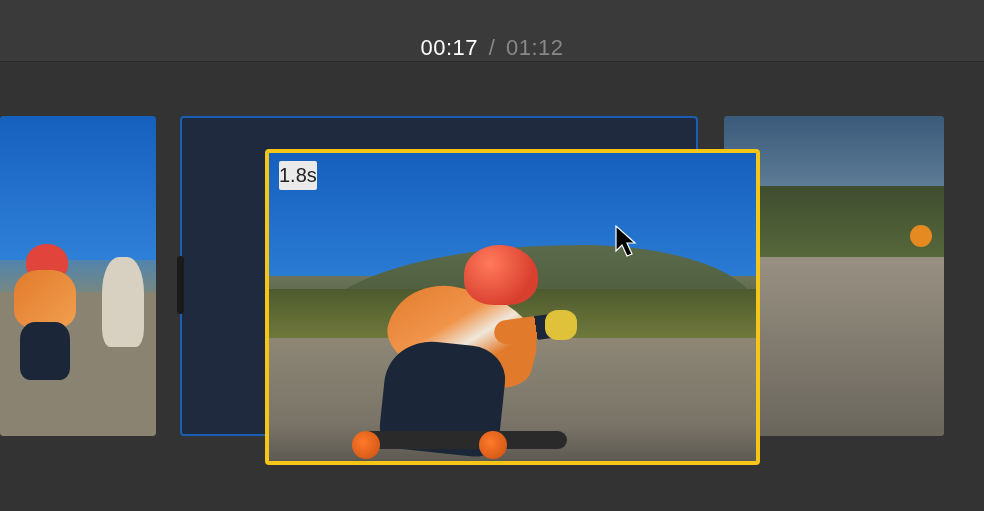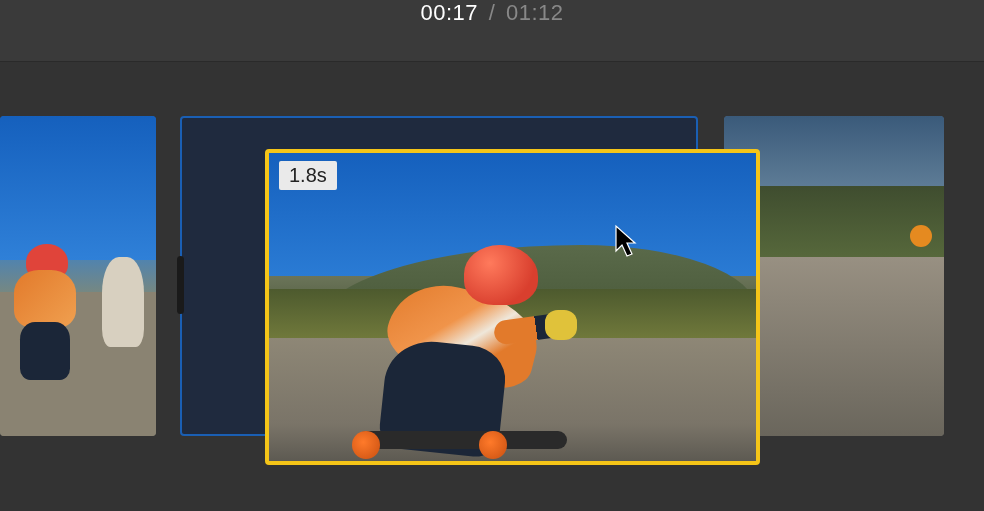--- a/index.html
+++ b/index.html
@@ -13,21 +13,21 @@
       background: #333333;
       font-family: -apple-system, BlinkMacSystemFont, "Segoe UI", Helvetica, Arial, sans-serif;
       position: relative;
       overflow: hidden;
     }
     .toolbar {
       width: 100%;
       height: 62px;
       background: #3a3a3a;
       display: flex;
-      align-items: flex-start;
+      align-items: flex-end;
       justify-content: center;
       border-bottom: 1px solid #2a2a2a;
     }
     .timecode {
       font-size: 22px;
       font-weight: 400;
       letter-spacing: 0.5px;
     }
     .timecode .current {
       color: #ffffff;
@@ -211,21 +211,21 @@
     .clip-right .scene-road{ top:44%; background:linear-gradient(#989082,#6a665c);}
     .clip-right .dot { position:absolute; top:34%; right:12px; width:22px; height:22px;
       background:#e58a20; border-radius:50%;}
     .duration-label {
       position: absolute;
       top: 8px;
       left: 10px;
       background: #eaeaea;
       color: #222222;
       font-size: 20px;
-      padding: 3px 10px;
+      padding: 3px 0;
       border-radius: 2px;
       z-index: 20;
       font-weight: 400;
     }
     .scroll-nub {
       position: absolute;
       left: 177px;
       top: 194px;
       width: 7px;
       height: 58px;

